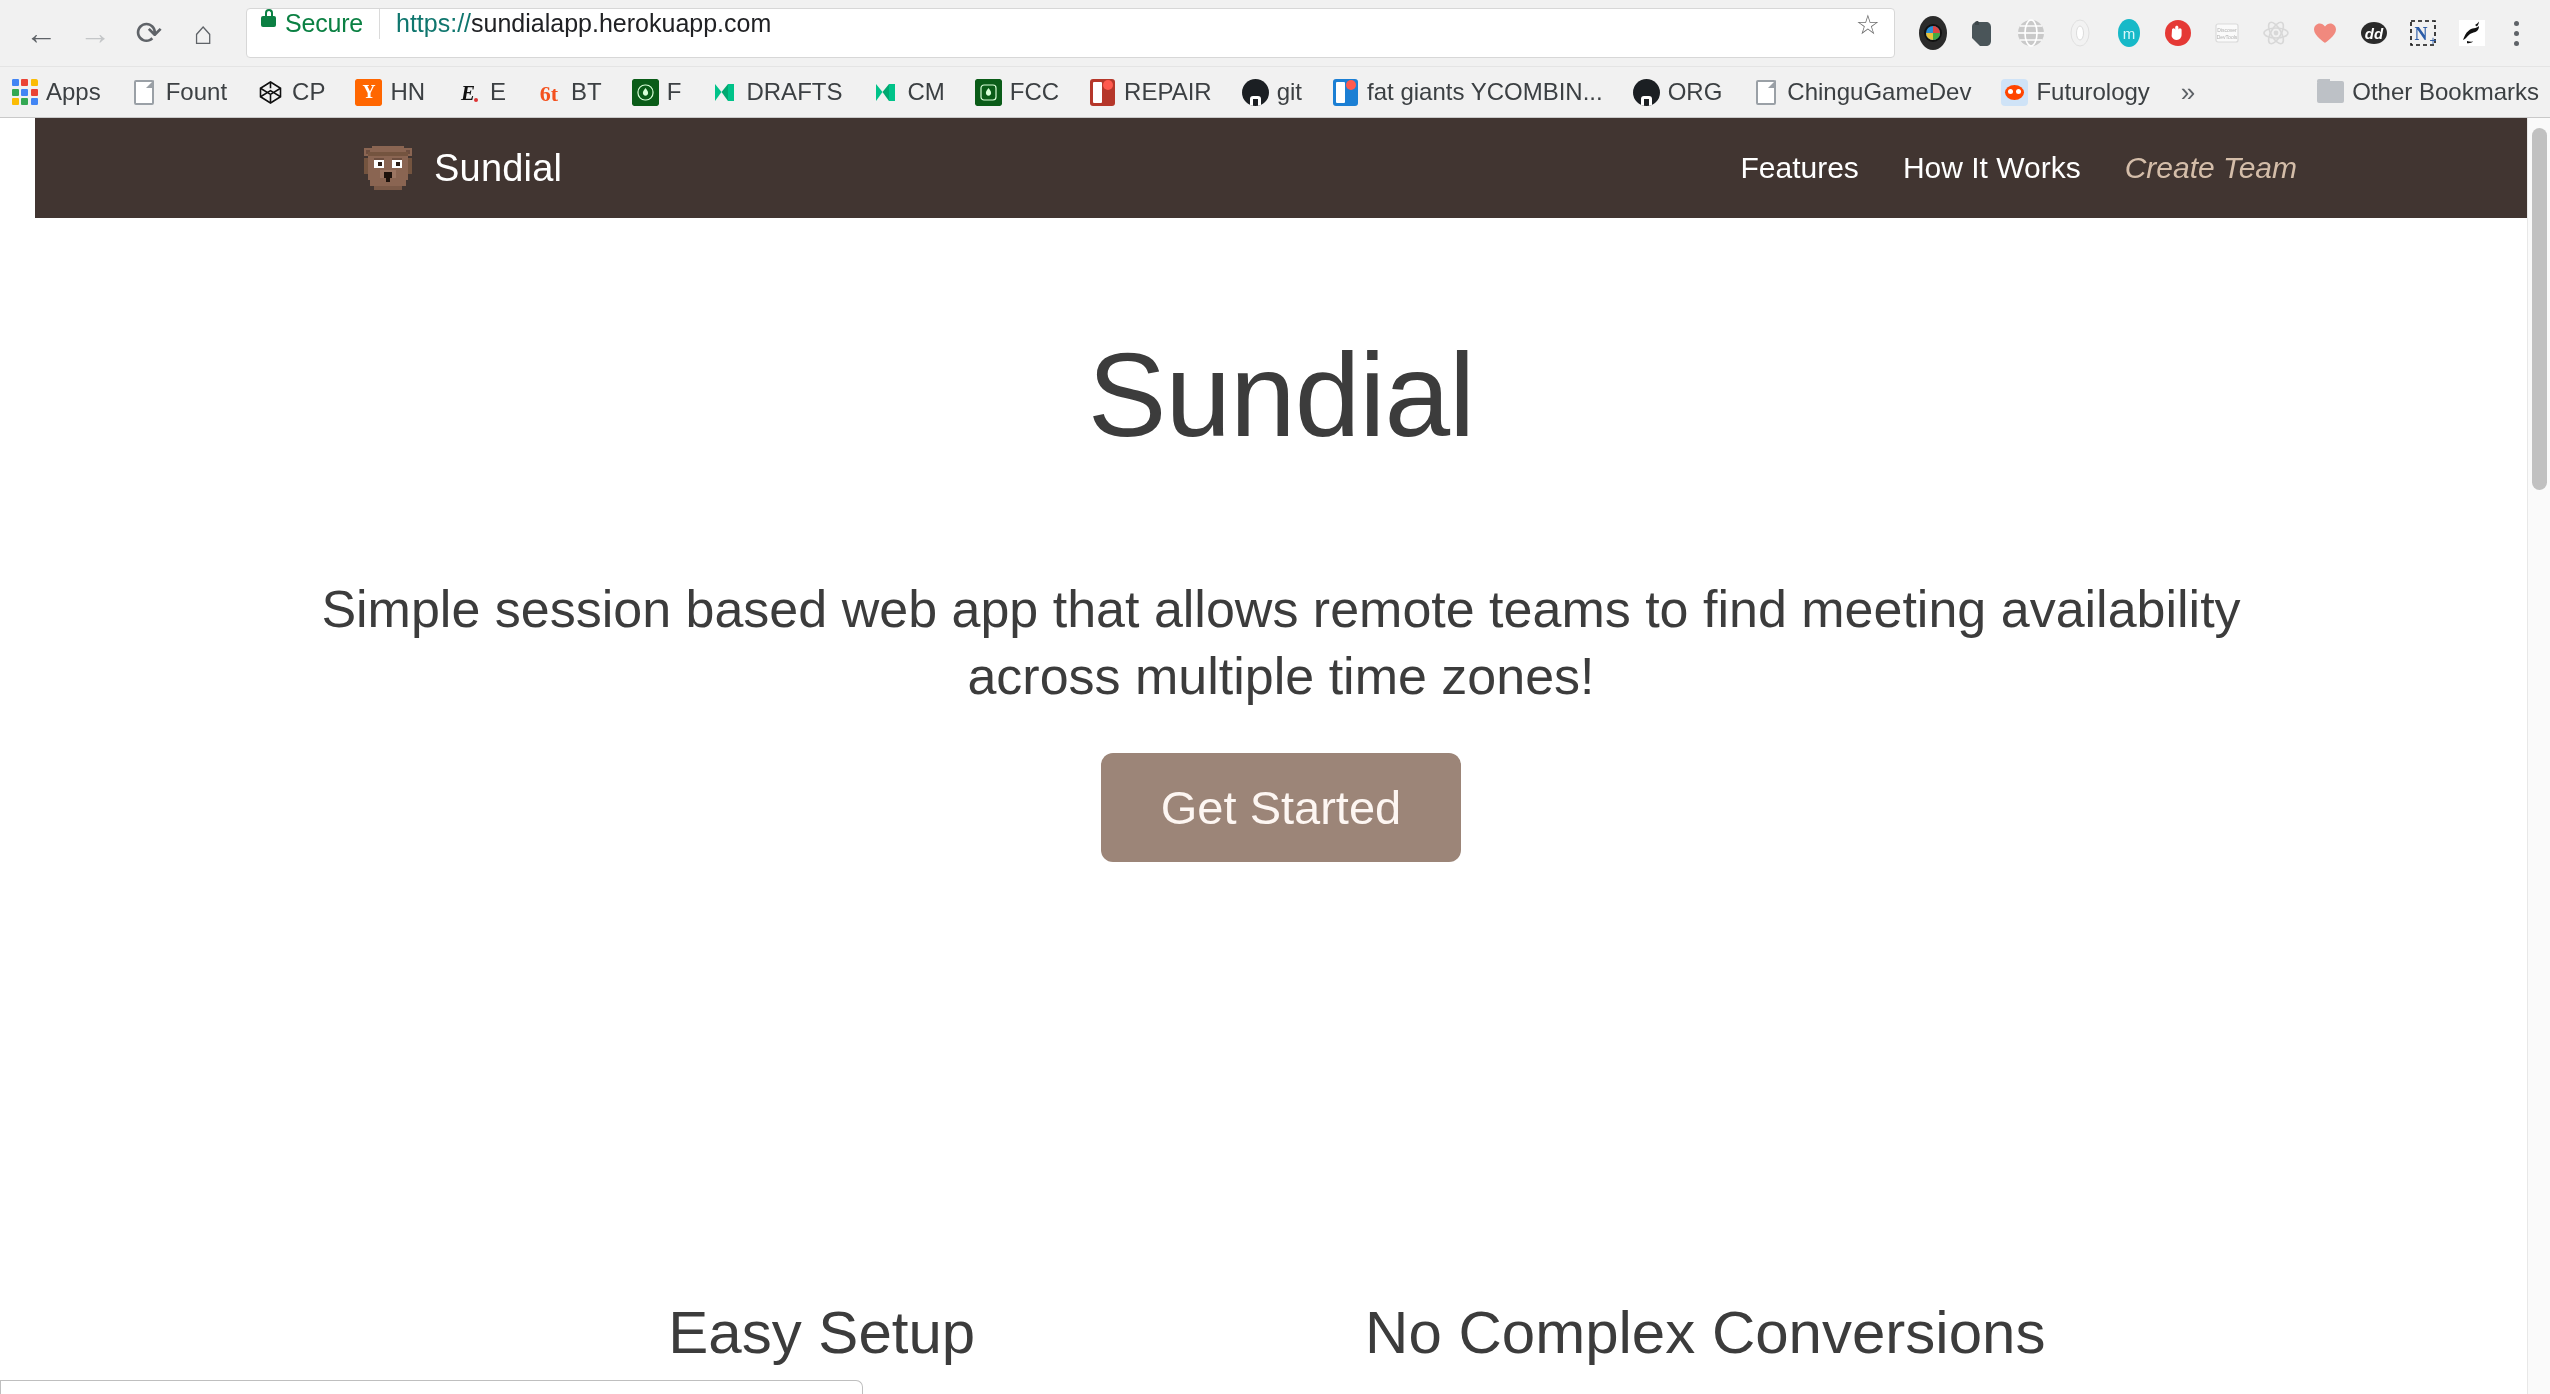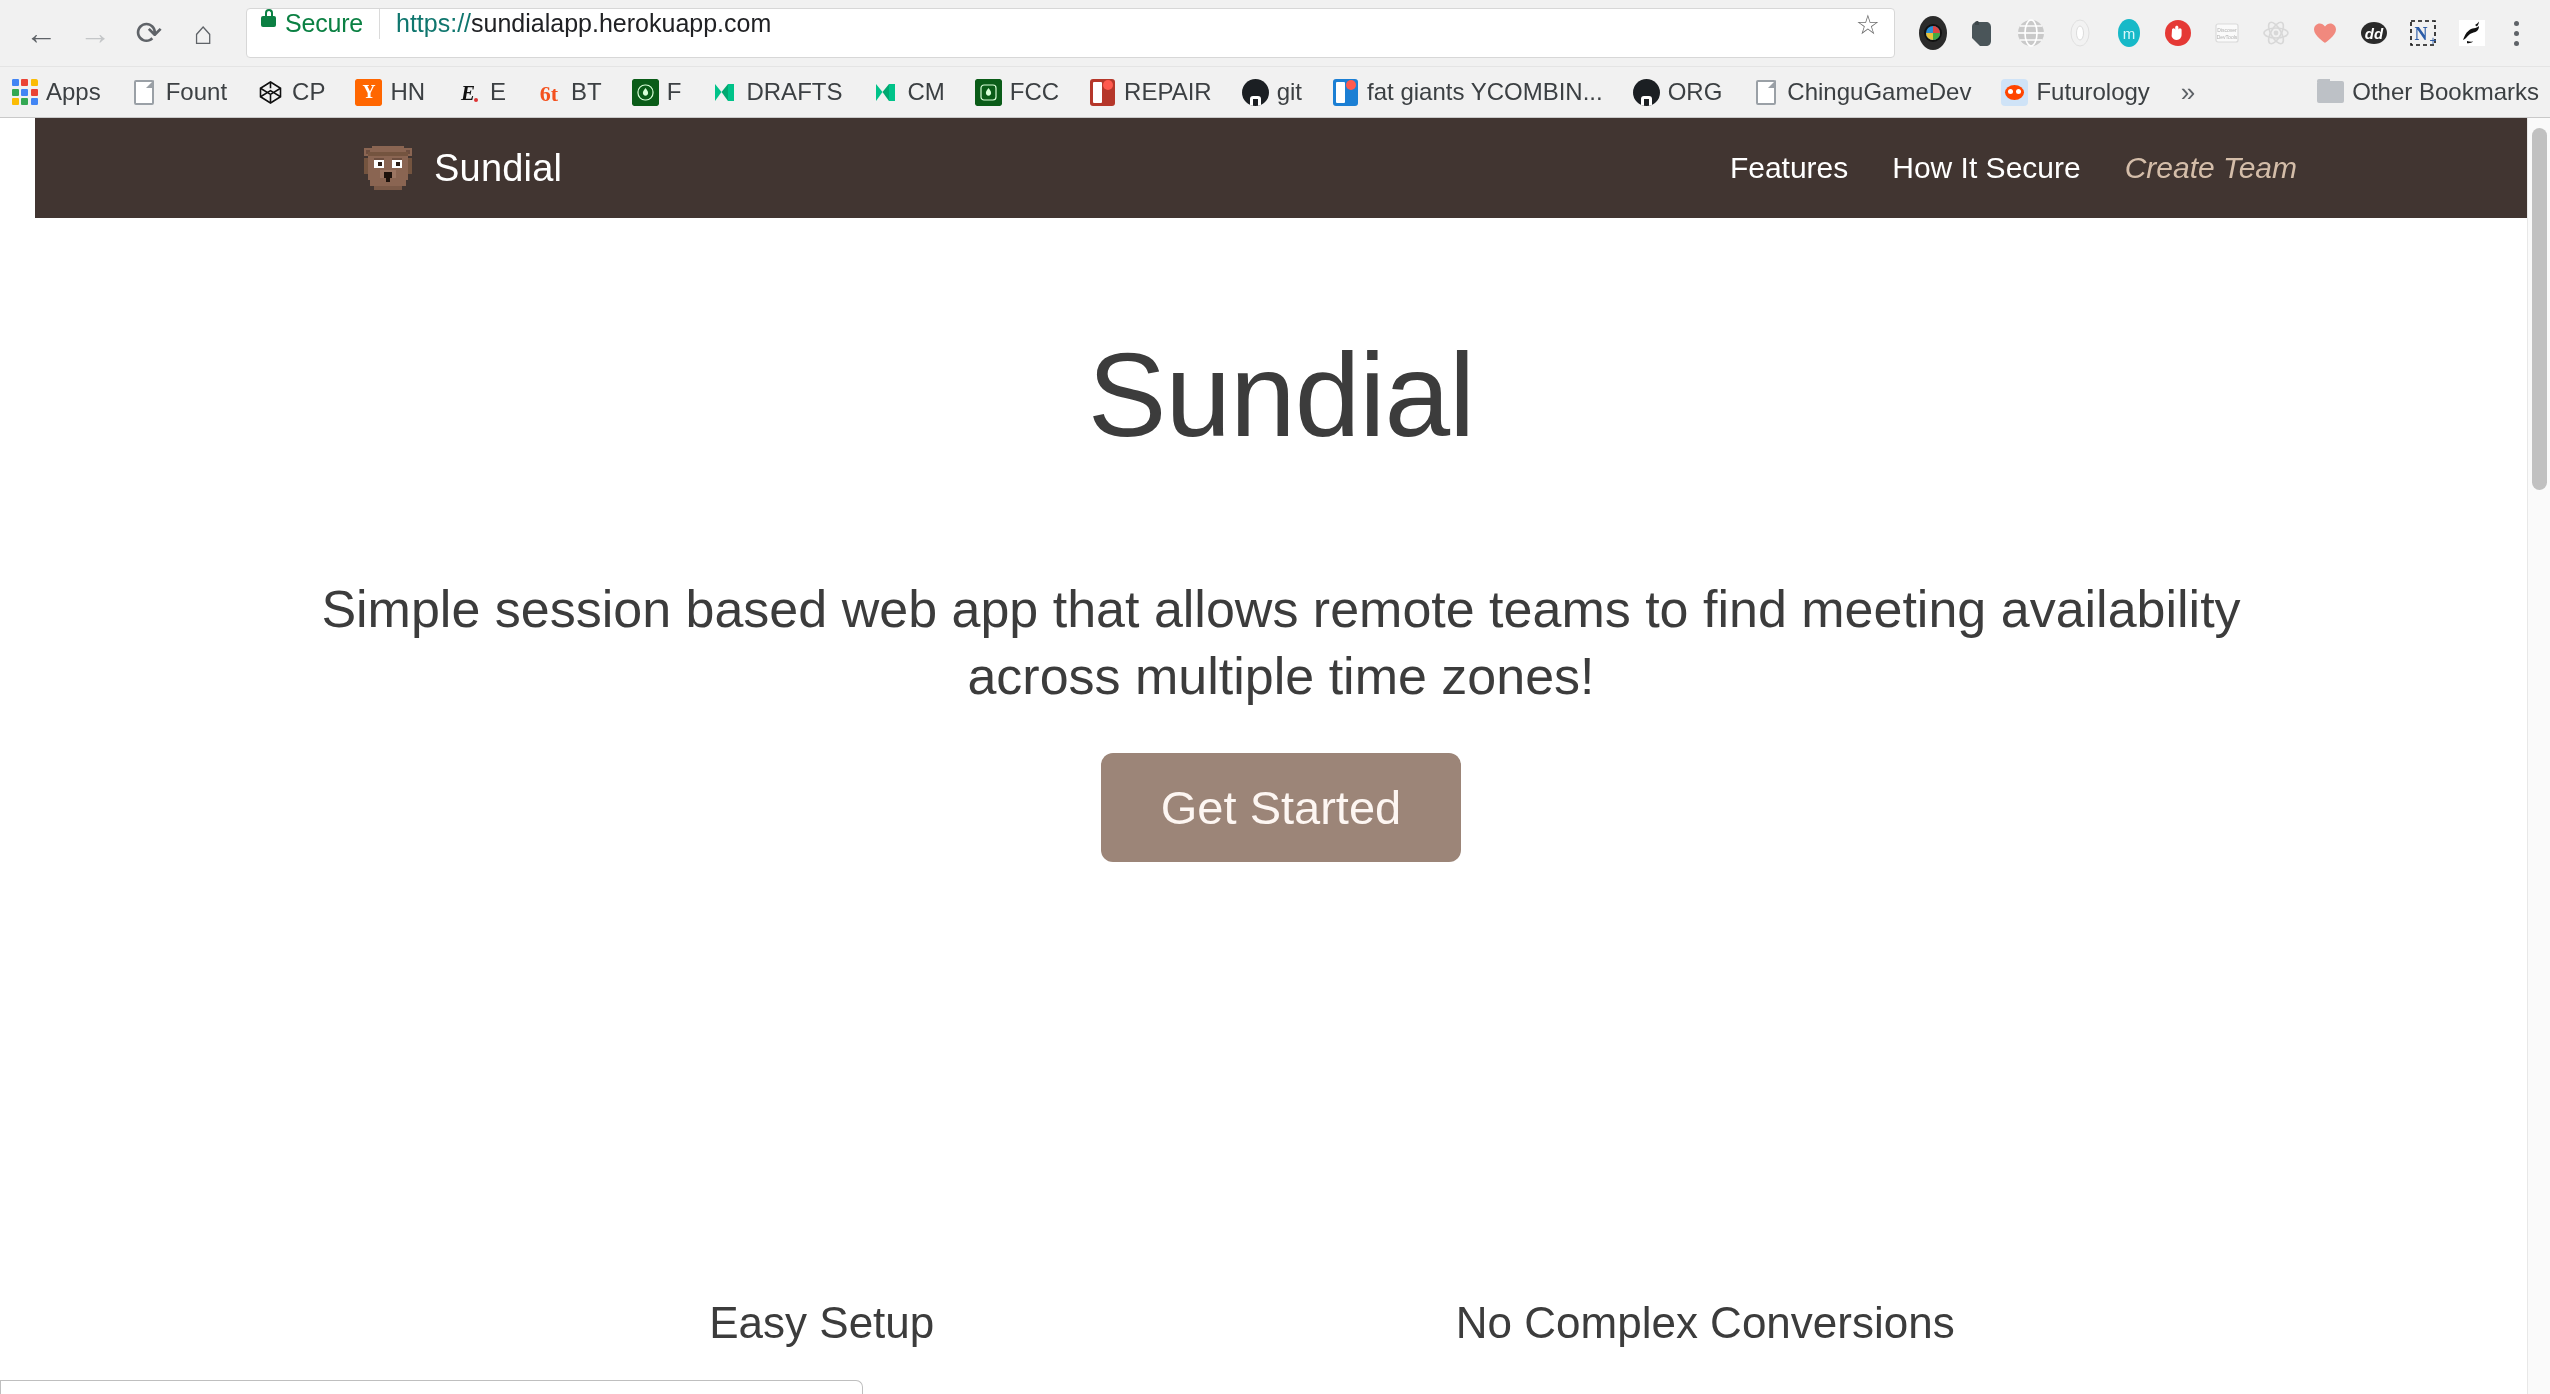--- a/index.html
+++ b/index.html
@@ -321,21 +321,21 @@
     left: 0; right: 0;
     top: 1180px;
     display: flex;
     padding: 0 380px;
   }
   .feature {
     flex: 1;
     text-align: center;
   }
   .feature-title {
-    font-size: 44px;
+    font-size: 60px;
     font-weight: 300;
     color: #3c3c3c;
     white-space: nowrap;
   }
 
   
   .scrollbar {
     position: absolute;
     top: 0; right: 0;
     width: 23px;
@@ -684,21 +684,21 @@
             <rect x="10" y="14" width="8" height="4" fill="#9b7562"></rect>
             <rect x="12" y="15" width="4" height="3" fill="#1d120c"></rect>
             <rect x="13" y="18" width="2" height="2" fill="#1d120c"></rect>
           </svg>
         </span>
         <span class="brand-name">Sundial</span>
       </div>
 
       <div class="nav-links">
         <a class="nav-link">Features</a>
-        <a class="nav-link">How It Secure</a>
+        <a class="nav-link">How It Works</a>
         <a class="nav-link accent">Create Team</a>
       </div>
     </div>
 
     <div class="hero">
       <h1 class="hero-title">Sundial</h1>
       <p class="hero-sub">Simple session based web app that allows remote teams to find meeting availability across multiple time zones!</p>
       <div class="cta-wrap">
         <button class="cta">Get Started</button>
       </div>

